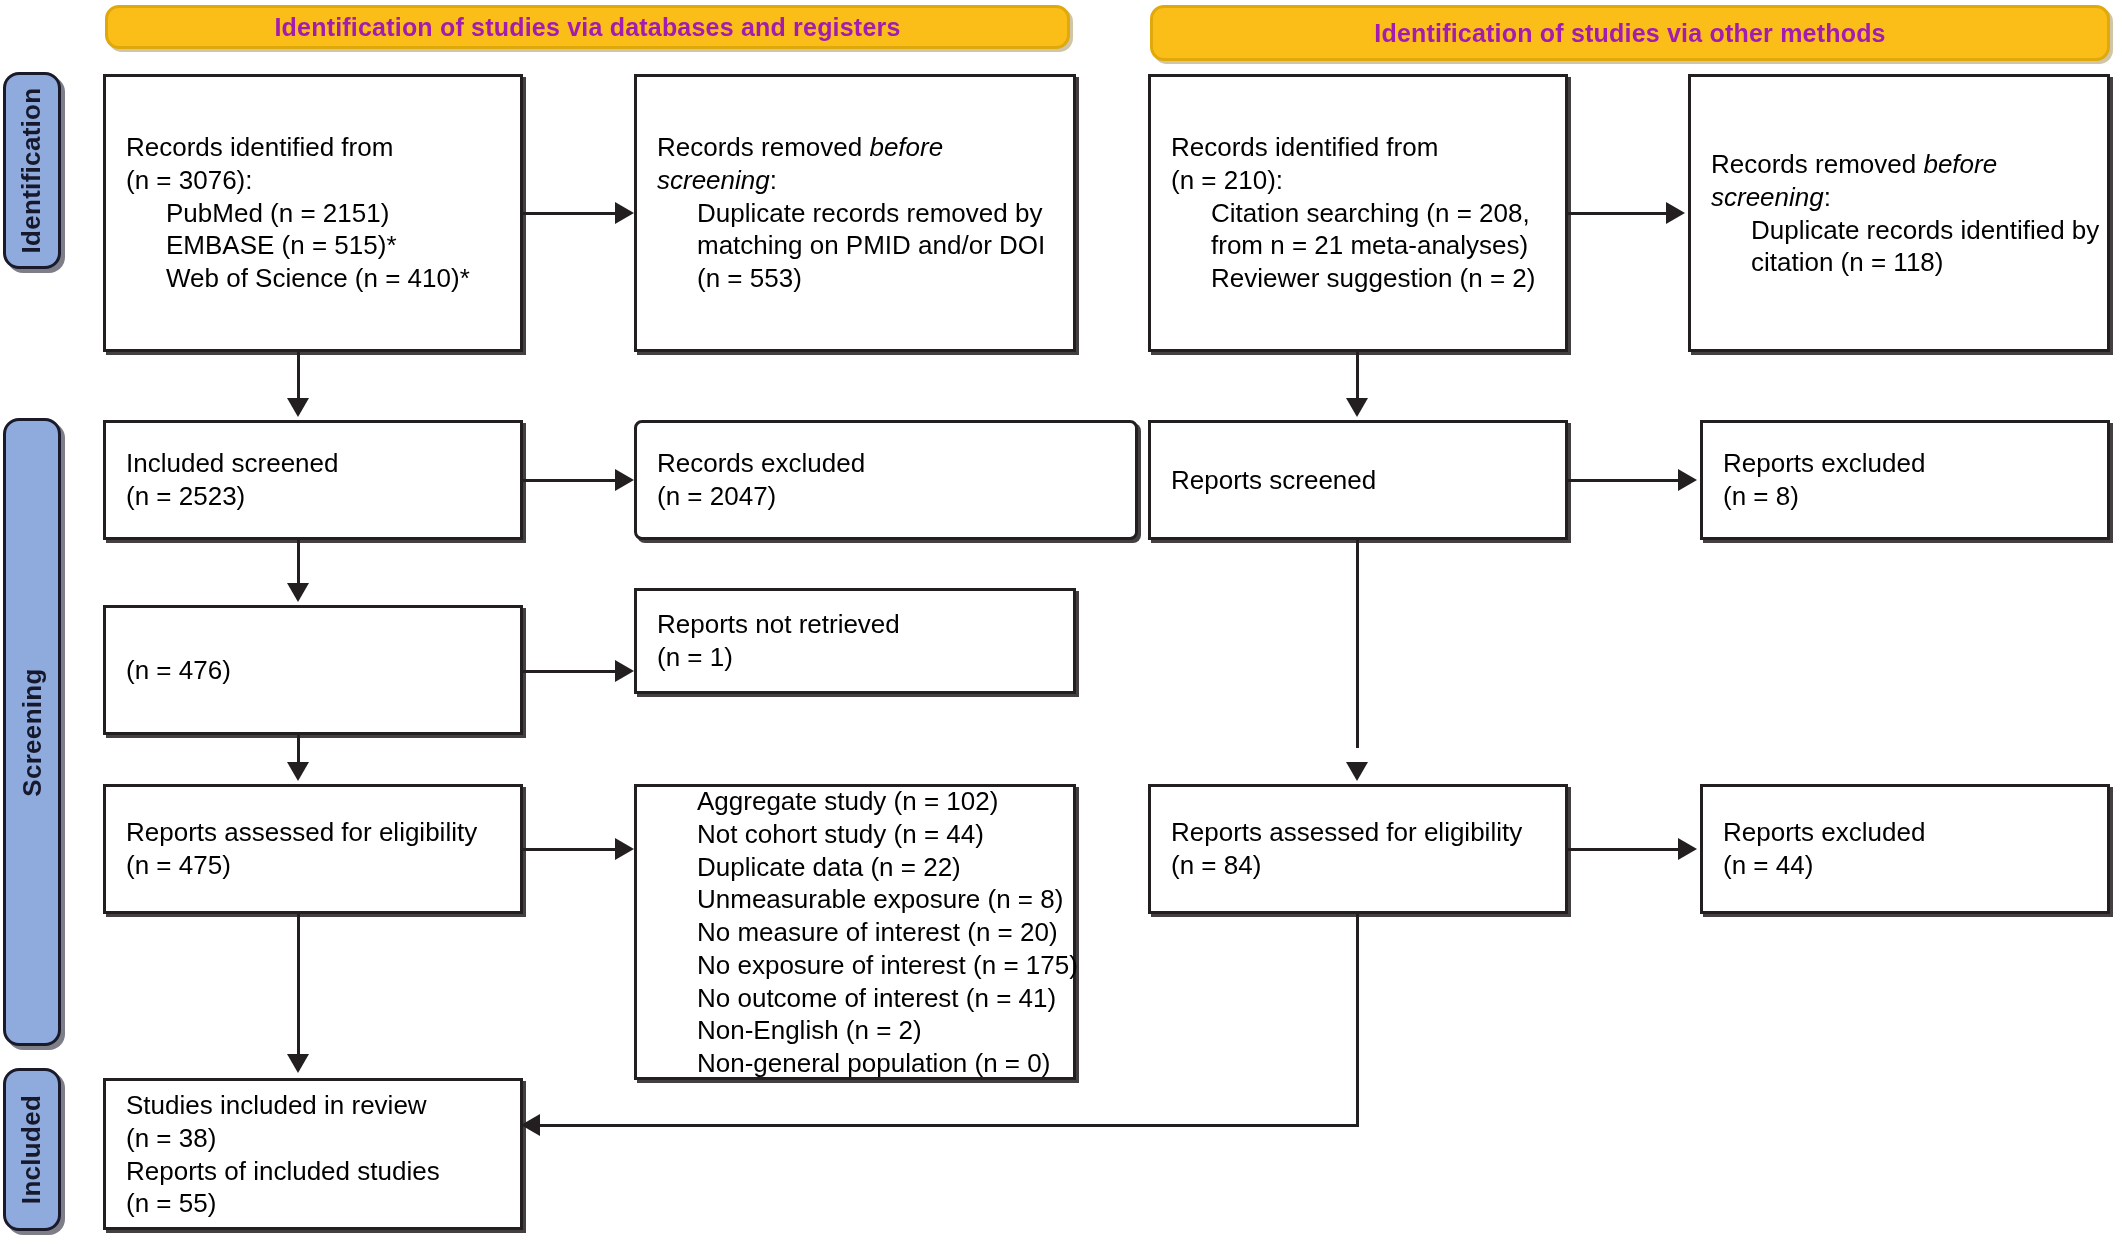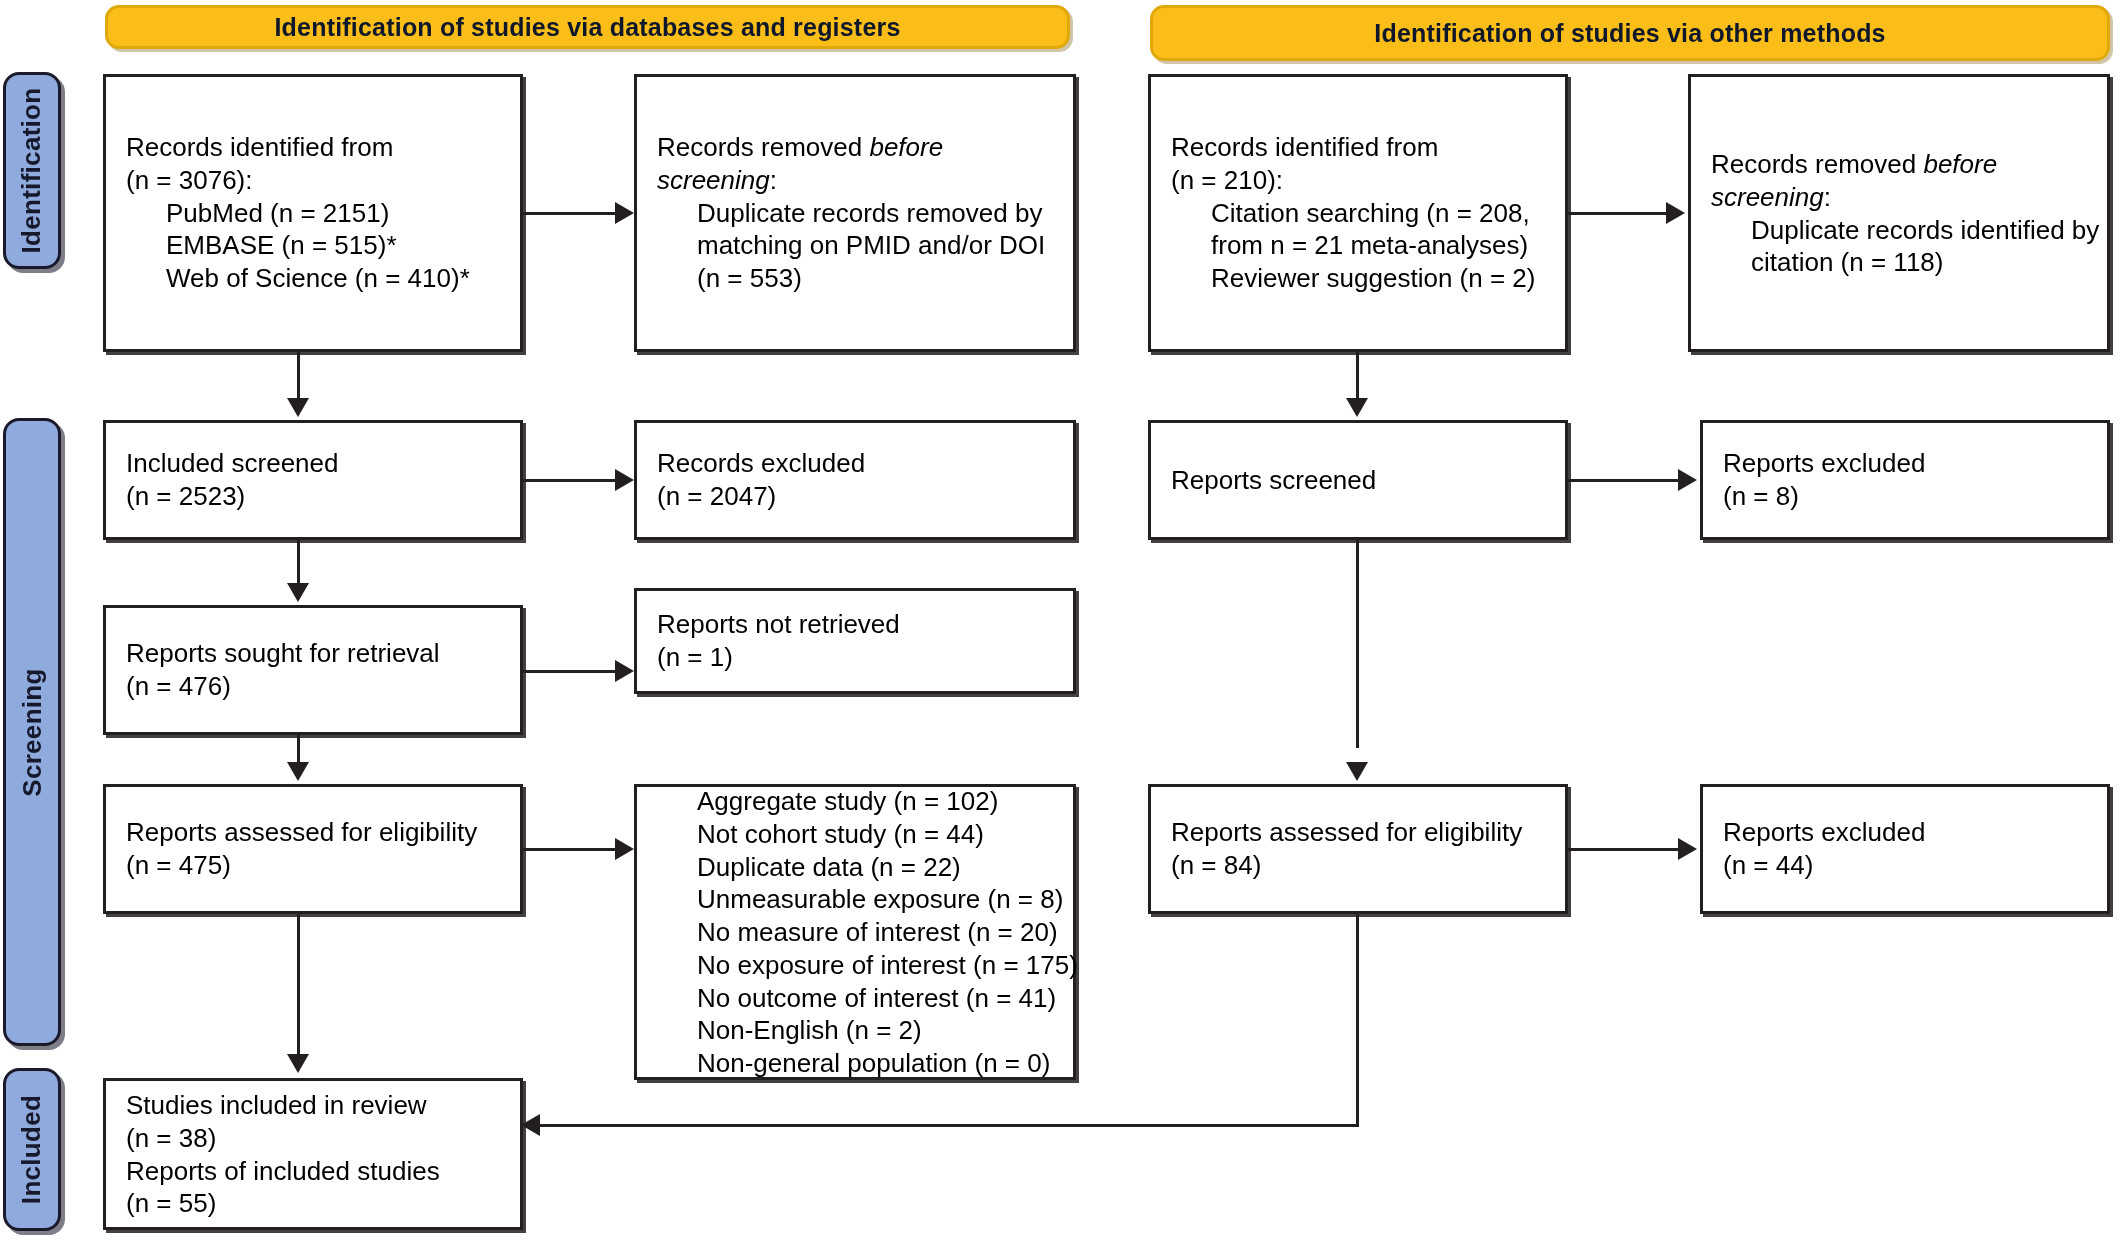--- a/index.html
+++ b/index.html
@@ -15,21 +15,21 @@
   .phase-header{
     position:absolute;
     background:#FBBE18;
     border:3px solid #E0A90B;
     border-radius:14px;
     box-shadow:3px 3px 0 rgba(120,90,0,.35);
     display:flex;align-items:center;justify-content:center;
     font-weight:bold;
     font-size:25px;
     letter-spacing:.2px;
-    color:#0f172a;
+    color:#a21caf;
     box-sizing:border-box;
   }
 
   
   .stage-bar{
     position:absolute;
     background:#8FAADC;
     border:3px solid #1A1A2B;
     border-radius:16px;
     box-shadow:4px 4px 0 rgba(20,20,40,.55);
@@ -136,30 +136,29 @@
     </div>
   </div>
 
   <div class="box" style="left:103px;top:420px;width:420px;height:120px;">
     <div class="inner">
       <div class="ln">Included screened</div>
       <div class="ln">(n = 2523)</div>
     </div>
   </div>
 
-  <div class="box" style="left:634px;top:420px;width:442px;height:120px;">
+  <div class="box" style="left:634px;top:420px;width:504px;height:120px;border-radius:8px;">
     <div class="inner">
       <div class="ln">Records excluded</div>
       <div class="ln">(n = 2047)</div>
     </div>
   </div>
 
   <div class="box" style="left:103px;top:605px;width:420px;height:130px;">
     <div class="inner">
-      <div class="ln">Reports sought for retrieval</div>
       <div class="ln">(n = 476)</div>
     </div>
   </div>
 
   <div class="box" style="left:634px;top:588px;width:442px;height:106px;">
     <div class="inner">
       <div class="ln">Reports not retrieved</div>
       <div class="ln">(n = 1)</div>
     </div>
   </div>

